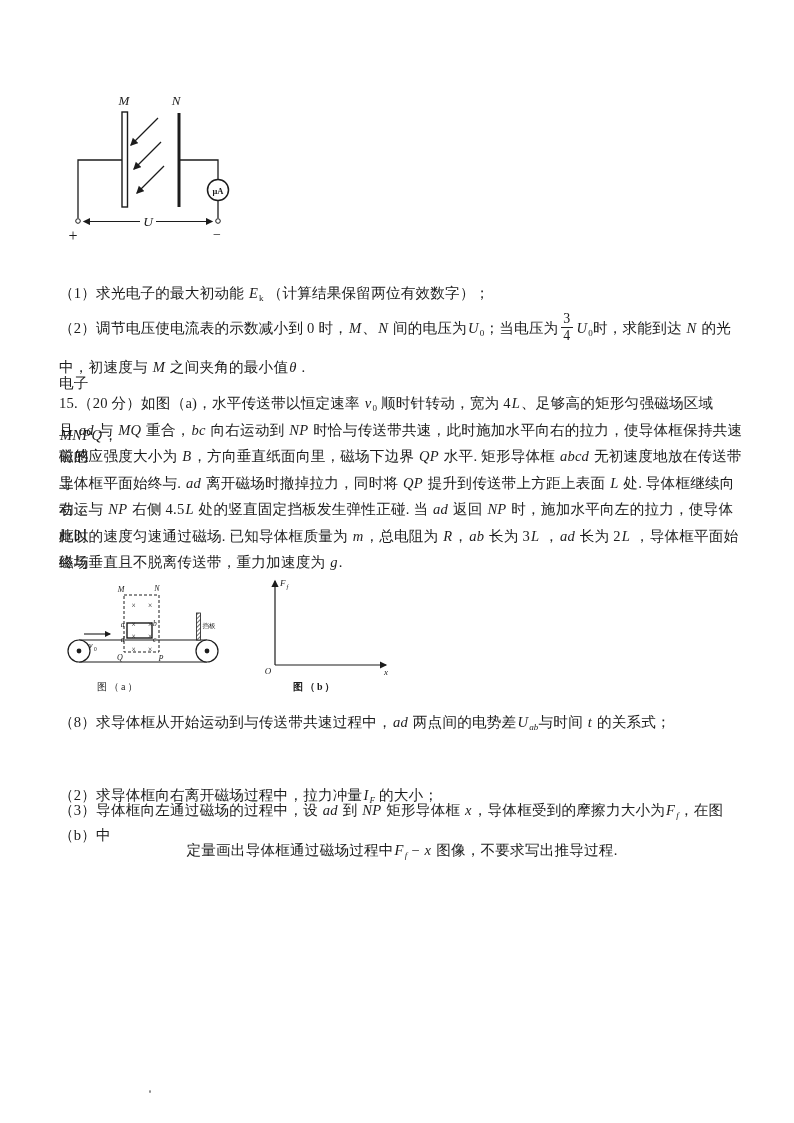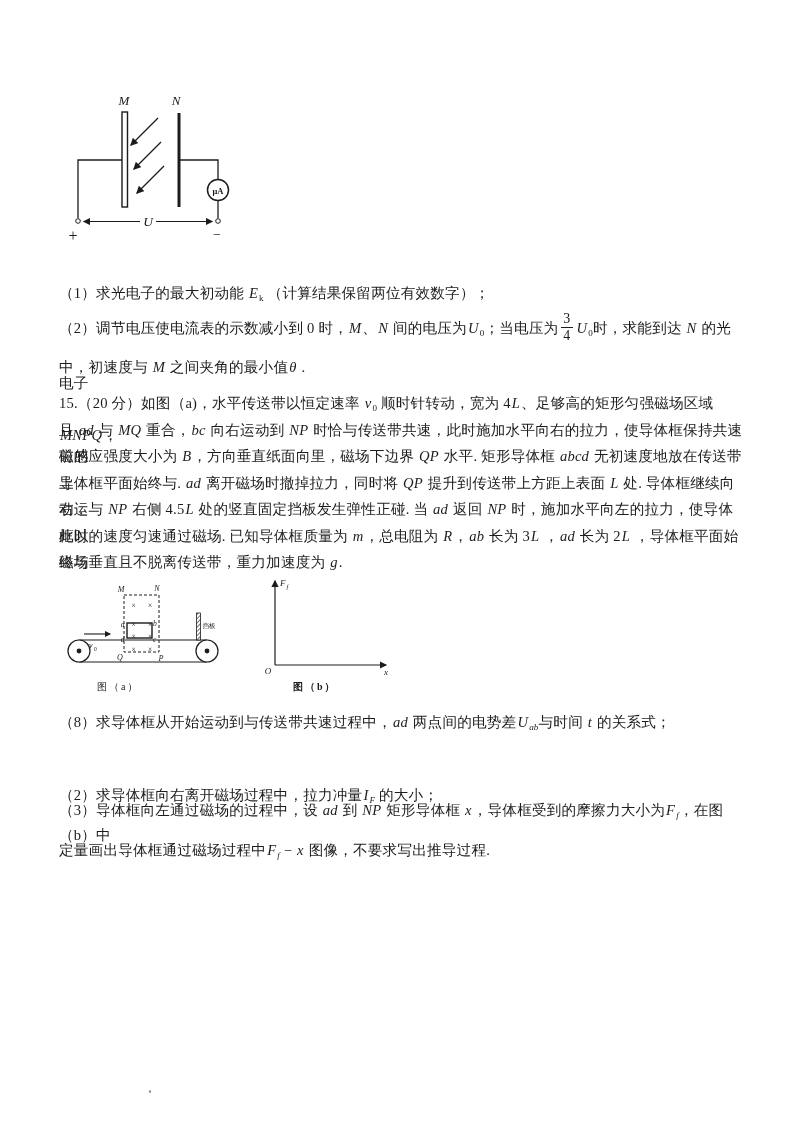--- a/index.html
+++ b/index.html
@@ -129,16 +129,16 @@
     <text x="128" y="101" text-anchor="end" font-size="9" font-style="italic">x</text>
     <text x="8" y="100" text-anchor="middle" font-size="9" font-style="italic">O</text>
   </svg>
 
   <div class="cap" style="left:97px; top:680px;">图（a）</div>
   <div class="cap" style="left:293px; top:680px;font-weight:bold;">图（b）</div>
 
   <div class="para" style="top:712px;"><span>（8）求导体框从开始运动到与传送带共速过程中，</span><span class="it">ad</span><span> 两点间的电势差</span><span class="it">U</span><span class="it sb">ab</span><span>与时间 </span><span class="it">t</span><span> 的关系式；</span></div>
   <div class="para" style="top:757px;margin-top:28px;"><span>（2）求导体框向右离开磁场过程中，拉力冲量</span><span class="it">I</span><span class="it sb">F</span><span> 的大小；</span></div>
   <div class="para" style="top:800px;"><span>（3）导体框向左通过磁场的过程中，设 </span><span class="it">ad</span><span> 到 </span><span class="it">NP</span><span> 矩形导体框 </span><span class="it">x</span><span>，导体框受到的摩擦力大小为</span><span class="it">F</span><span class="it sb">f</span><span>，在图（b）中</span></div>
-  <div class="para" style="top:840px;"><span>定量画出导体框通过磁场过程中</span><span class="it">F</span><span class="it sb">f</span><span> − </span><span class="it">x</span><span> 图像，不要求写出推导过程.</span></div>
+  <div class="para" style="top:840px;text-align:center;"><span>定量画出导体框通过磁场过程中</span><span class="it">F</span><span class="it sb">f</span><span> − </span><span class="it">x</span><span> 图像，不要求写出推导过程.</span></div>
 
   <div class="stray"></div>
 </div>
 
 </body></html>

